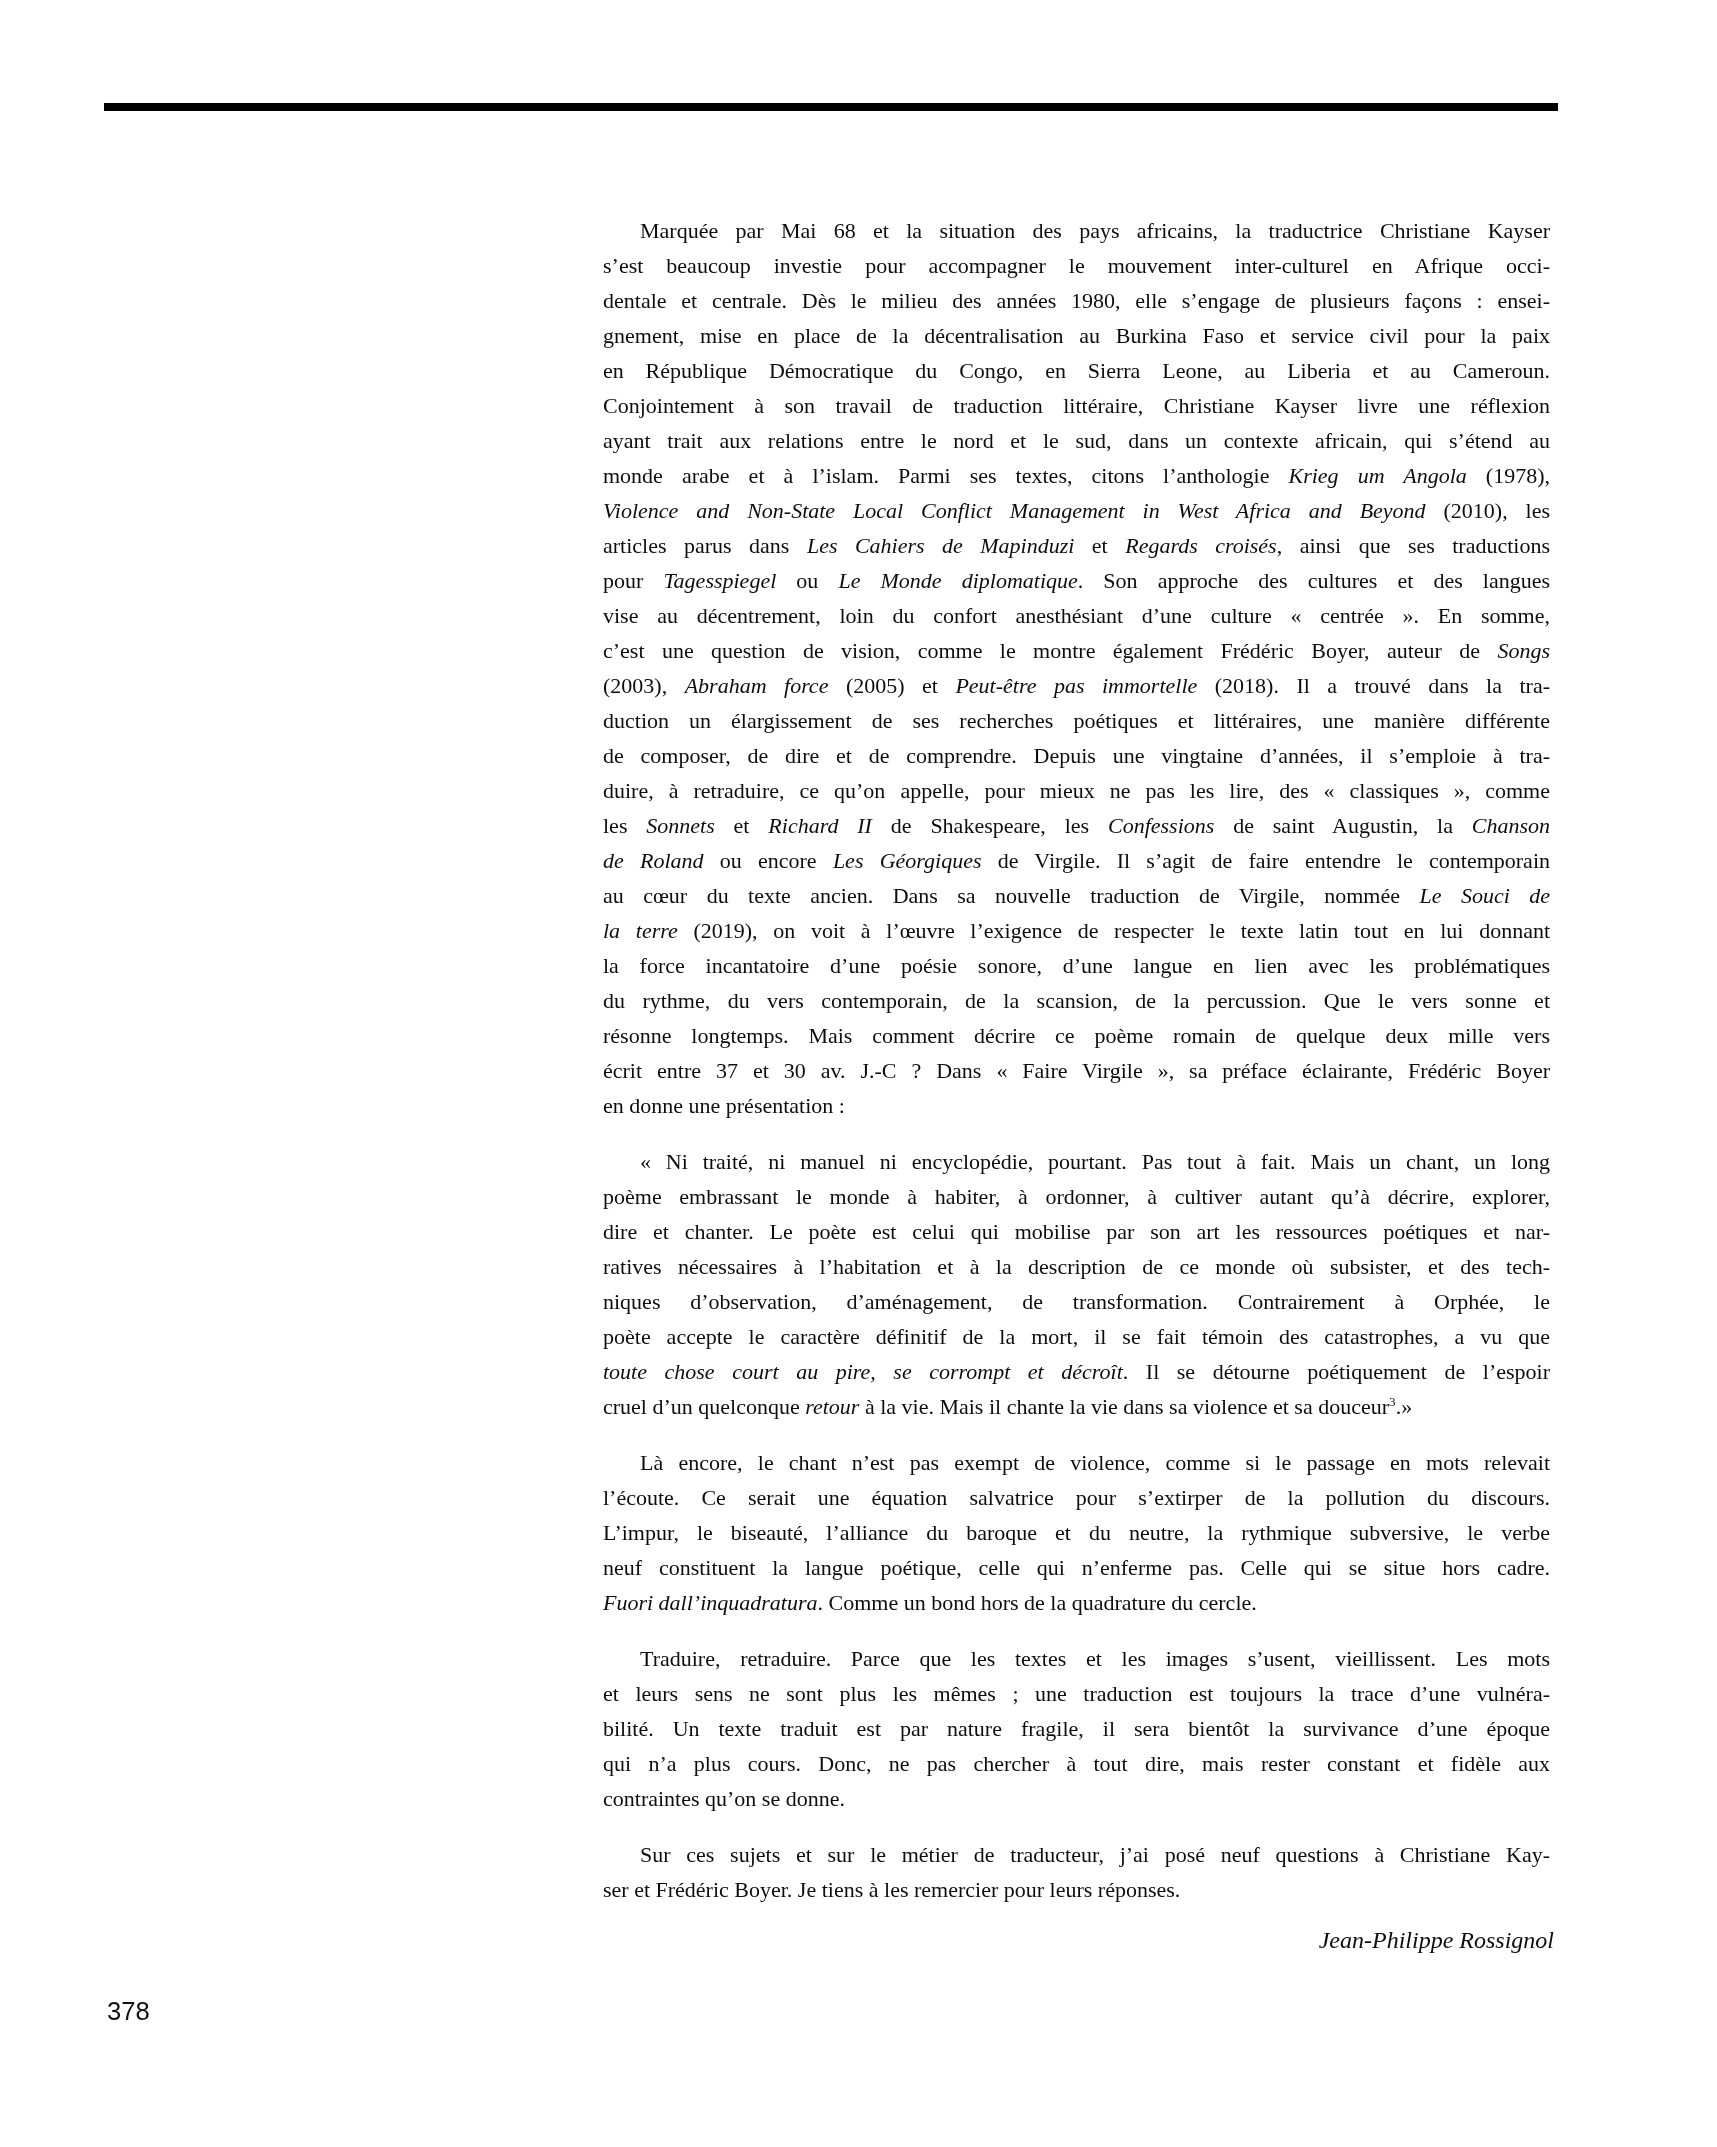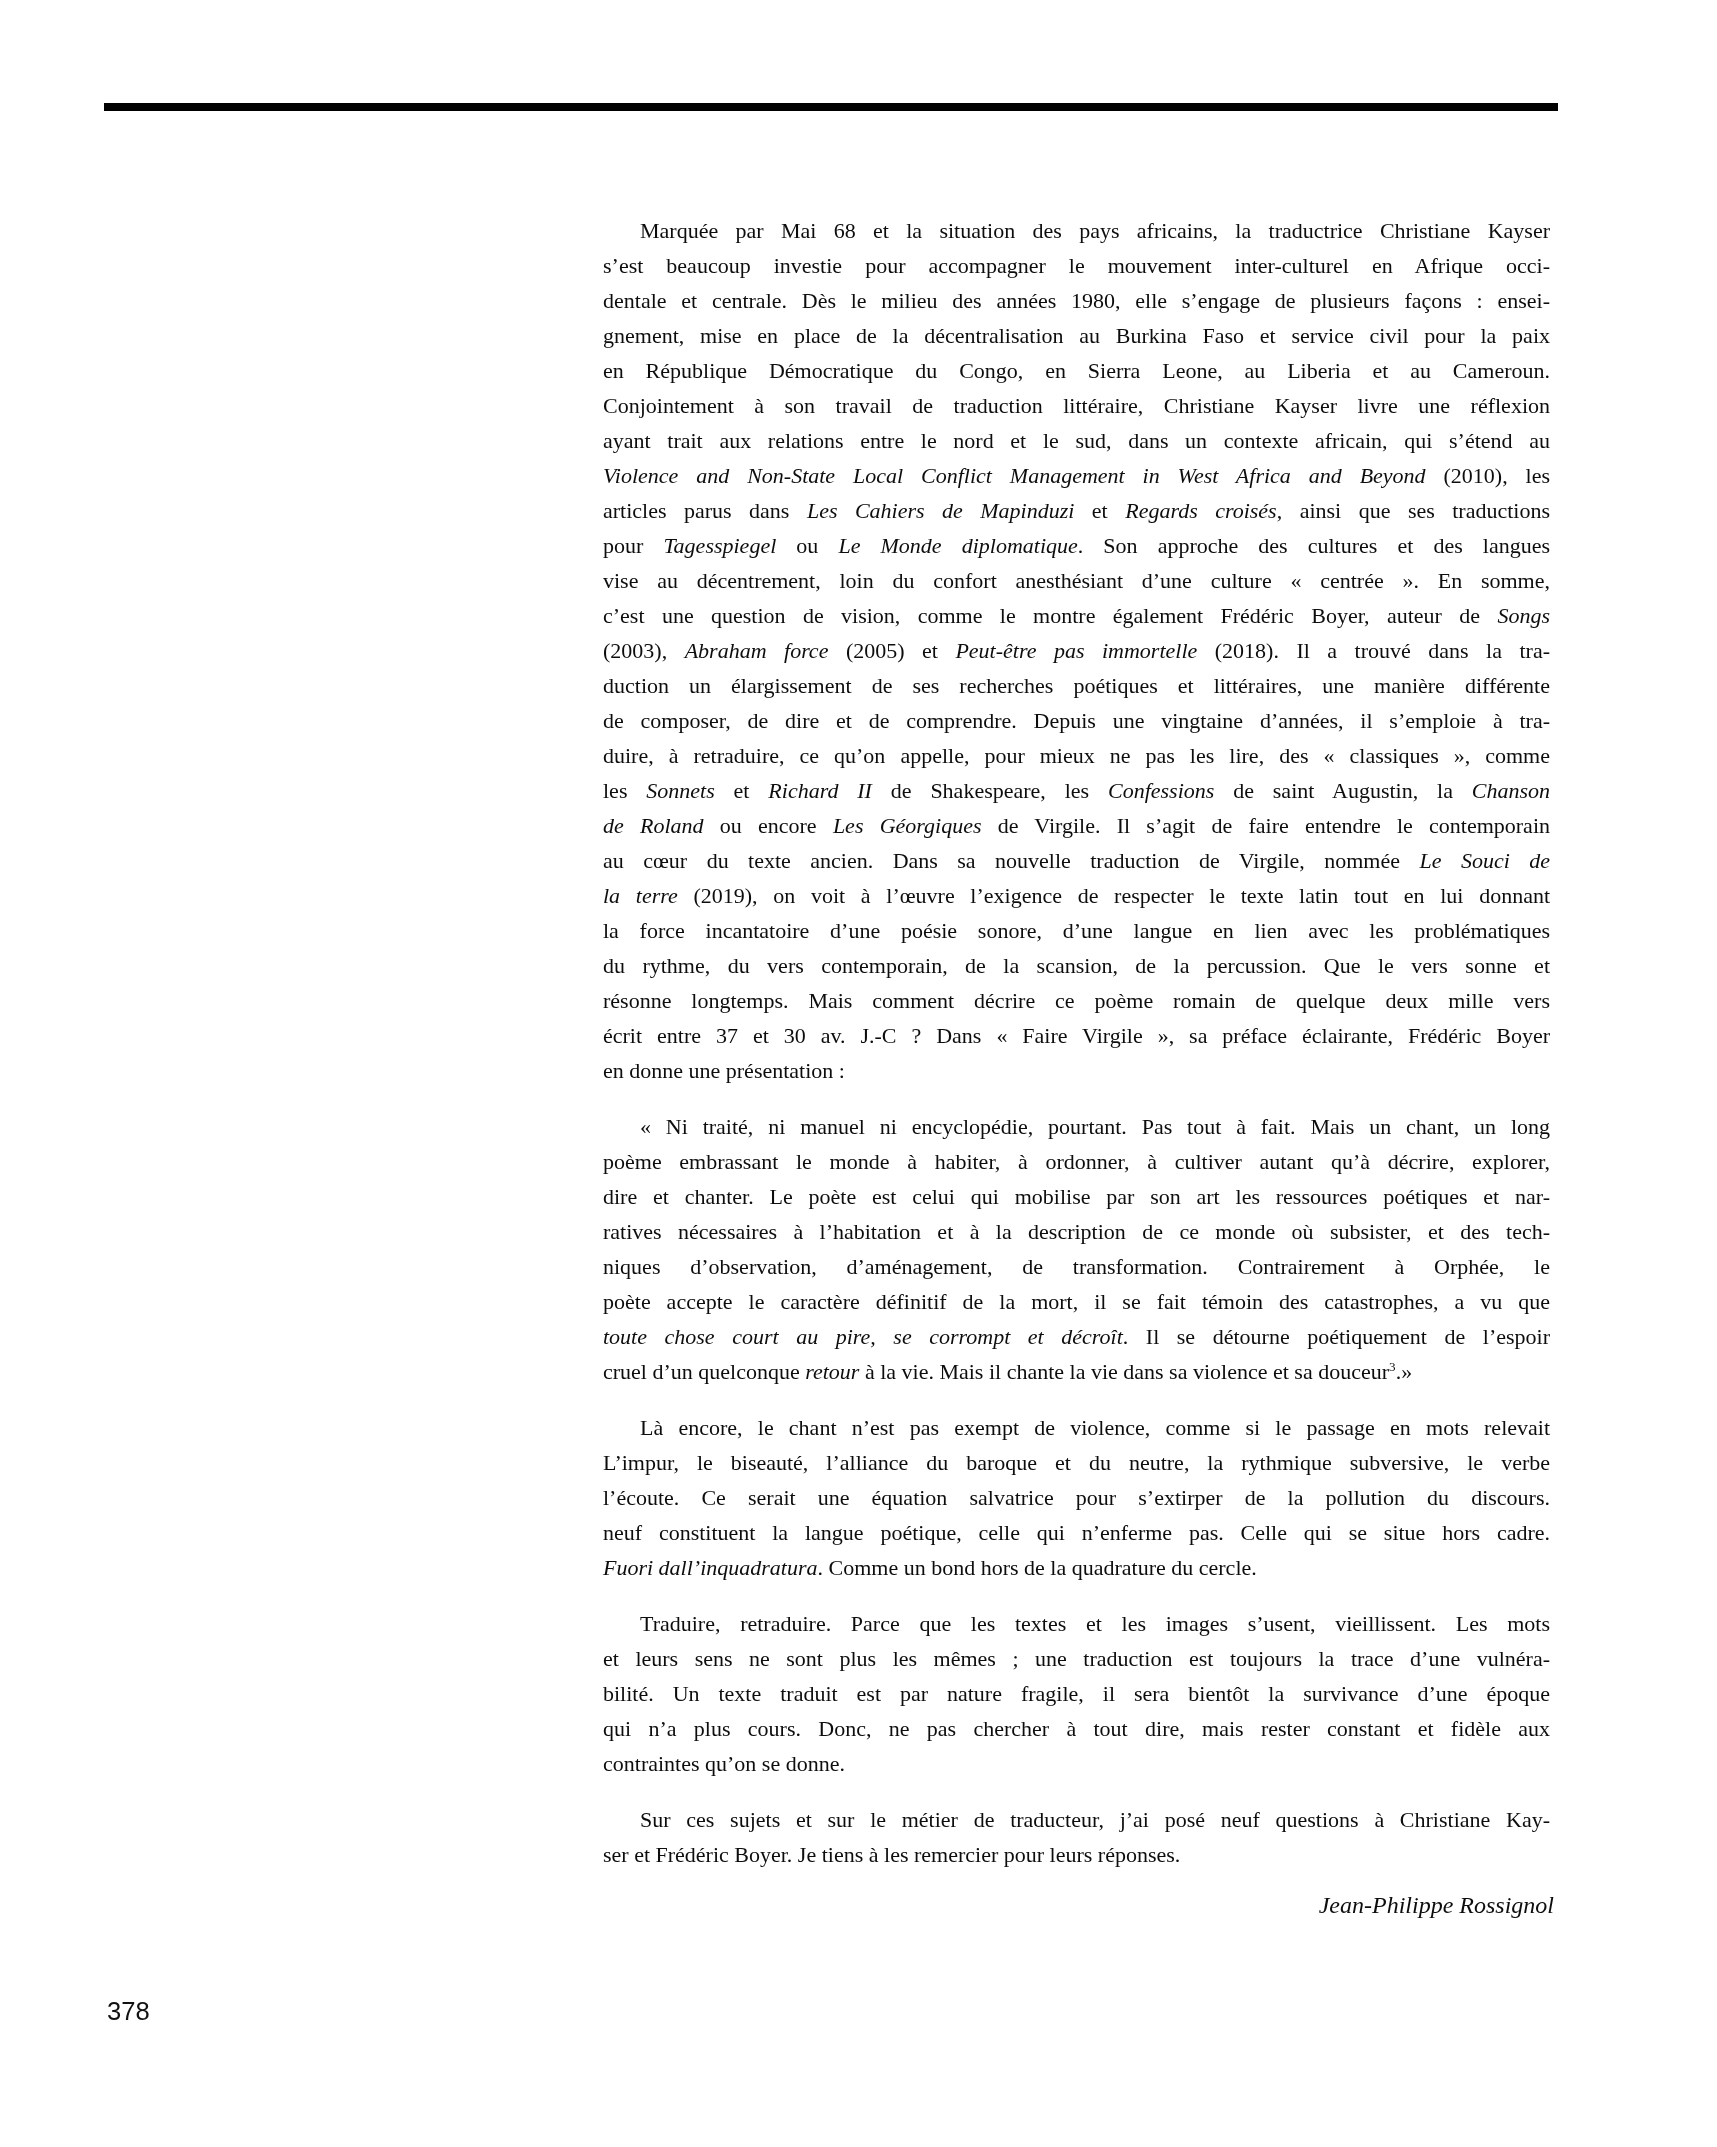--- a/index.html
+++ b/index.html
@@ -61,20 +61,21 @@
 <main class="text-column">
   <div id="paragraphs-container">
       <div class="para">
         <div class="line first"><span>Marquée par Mai 68 et la situation des pays africains, la traductrice Christiane Kayser</span></div>
         <div class="line"><span>s’est beaucoup investie pour accompagner le mouvement inter-culturel en Afrique occi-</span></div>
         <div class="line"><span>dentale et centrale. Dès le milieu des années 1980, elle s’engage de plusieurs façons : ensei-</span></div>
         <div class="line"><span>gnement, mise en place de la décentralisation au Burkina Faso et service civil pour la paix</span></div>
         <div class="line"><span>en République Démocratique du Congo, en Sierra Leone, au Liberia et au Cameroun.</span></div>
         <div class="line"><span>Conjointement à son travail de traduction littéraire, Christiane Kayser livre une réflexion</span></div>
         <div class="line"><span>ayant trait aux relations entre le nord et le sud, dans un contexte africain, qui s’étend au</span></div>
+        <div class="line"><span>monde arabe et à l’islam. Parmi ses textes, citons l’anthologie </span><span class="it">Krieg um Angola</span><span> (1978),</span></div>
         <div class="line"><span class="it">Violence and Non-State Local Conflict Management in West Africa and Beyond</span><span> (2010), les</span></div>
         <div class="line"><span>articles parus dans </span><span class="it">Les Cahiers de Mapinduzi</span><span> et </span><span class="it">Regards croisés</span><span>, ainsi que ses traductions</span></div>
         <div class="line"><span>pour </span><span class="it">Tagesspiegel</span><span> ou </span><span class="it">Le Monde diplomatique</span><span>. Son approche des cultures et des langues</span></div>
         <div class="line"><span>vise au décentrement, loin du confort anesthésiant d’une culture « centrée ». En somme,</span></div>
         <div class="line"><span>c’est une question de vision, comme le montre également Frédéric Boyer, auteur de </span><span class="it">Songs</span></div>
         <div class="line"><span>(2003), </span><span class="it">Abraham force</span><span> (2005) et </span><span class="it">Peut-être pas immortelle</span><span> (2018). Il a trouvé dans la tra-</span></div>
         <div class="line"><span>duction un élargissement de ses recherches poétiques et littéraires, une manière différente</span></div>
         <div class="line"><span>de composer, de dire et de comprendre. Depuis une vingtaine d’années, il s’emploie à tra-</span></div>
         <div class="line"><span>duire, à retraduire, ce qu’on appelle, pour mieux ne pas les lire, des « classiques », comme</span></div>
         <div class="line"><span>les </span><span class="it">Sonnets</span><span> et </span><span class="it">Richard II</span><span> de Shakespeare, les </span><span class="it">Confessions</span><span> de saint Augustin, la </span><span class="it">Chanson</span></div>
@@ -92,22 +93,22 @@
         <div class="line"><span>poème embrassant le monde à habiter, à ordonner, à cultiver autant qu’à décrire, explorer,</span></div>
         <div class="line"><span>dire et chanter. Le poète est celui qui mobilise par son art les ressources poétiques et nar-</span></div>
         <div class="line"><span>ratives nécessaires à l’habitation et à la description de ce monde où subsister, et des tech-</span></div>
         <div class="line"><span>niques d’observation, d’aménagement, de transformation. Contrairement à Orphée, le</span></div>
         <div class="line"><span>poète accepte le caractère définitif de la mort, il se fait témoin des catastrophes, a vu que</span></div>
         <div class="line"><span class="it">toute chose court au pire, se corrompt et décroît</span><span>. Il se détourne poétiquement de l’espoir</span></div>
         <div class="line last"><span>cruel d’un quelconque </span><span class="it">retour</span><span> à la vie. Mais il chante la vie dans sa violence et sa douceur</span><sup>3</sup><span>.»</span></div>
       </div>
       <div class="para">
         <div class="line first"><span>Là encore, le chant n’est pas exempt de violence, comme si le passage en mots relevait</span></div>
+        <div class="line"><span>l’écoute. Ce serait une équation salvatrice pour s’extirper de la pollution du discours.</span></div>
         <div class="line"><span>L’impur, le biseauté, l’alliance du baroque et du neutre, la rythmique subversive, le verbe</span></div>
-        <div class="line"><span>l’écoute. Ce serait une équation salvatrice pour s’extirper de la pollution du discours.</span></div>
         <div class="line"><span>neuf constituent la langue poétique, celle qui n’enferme pas. Celle qui se situe hors cadre.</span></div>
         <div class="line last"><span class="it">Fuori dall’inquadratura</span><span>. Comme un bond hors de la quadrature du cercle.</span></div>
       </div>
       <div class="para">
         <div class="line first"><span>Traduire, retraduire. Parce que les textes et les images s’usent, vieillissent. Les mots</span></div>
         <div class="line"><span>et leurs sens ne sont plus les mêmes ; une traduction est toujours la trace d’une vulnéra-</span></div>
         <div class="line"><span>bilité. Un texte traduit est par nature fragile, il sera bientôt la survivance d’une époque</span></div>
         <div class="line"><span>qui n’a plus cours. Donc, ne pas chercher à tout dire, mais rester constant et fidèle aux</span></div>
         <div class="line last"><span>contraintes qu’on se donne.</span></div>
       </div>

